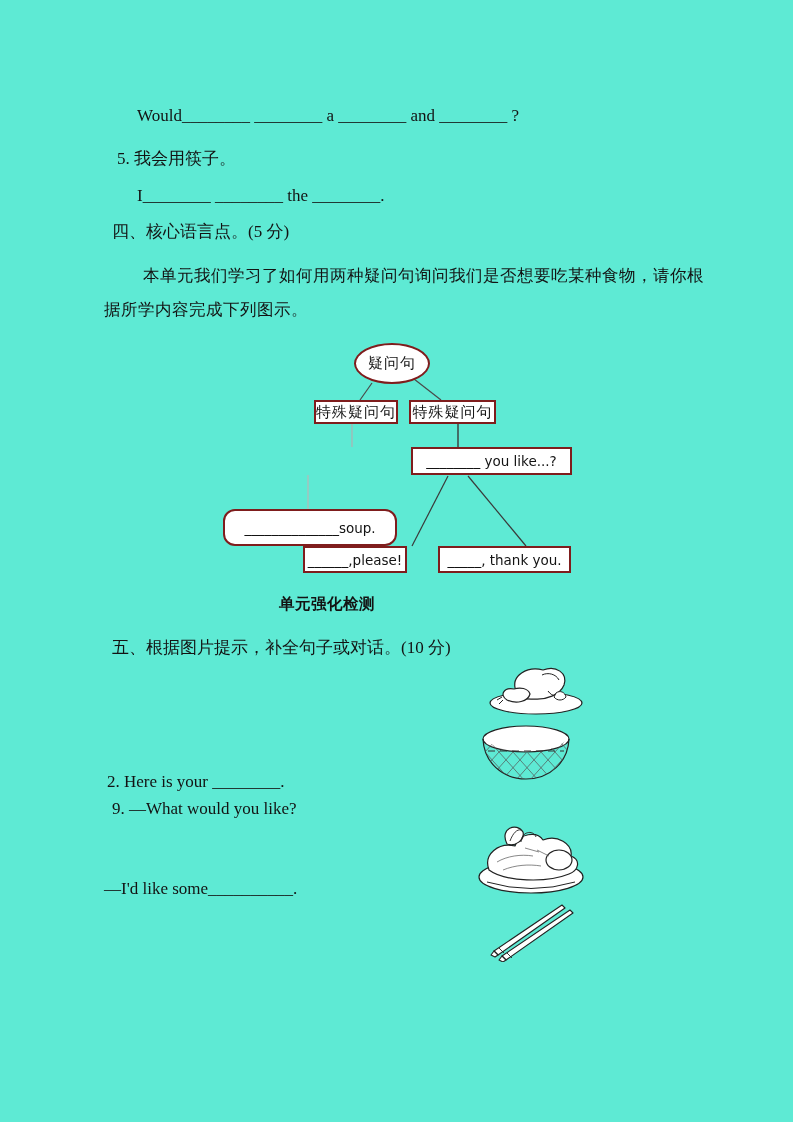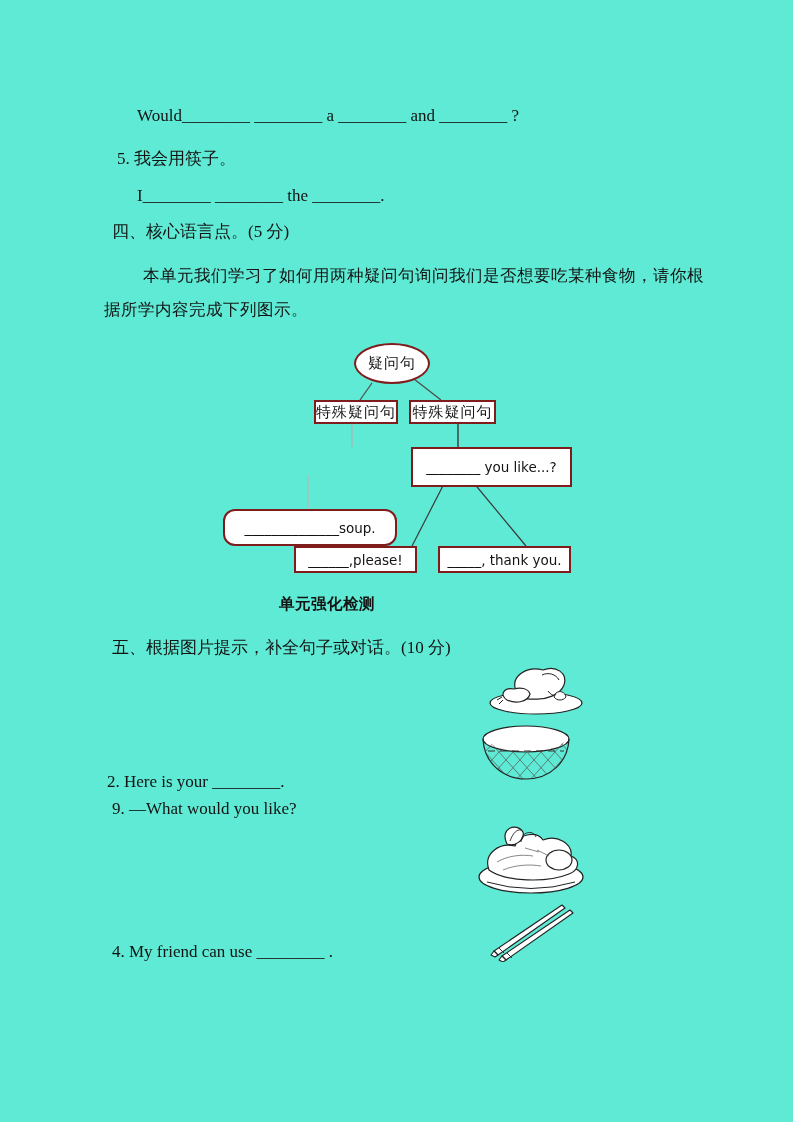--- a/index.html
+++ b/index.html
@@ -39,31 +39,31 @@
     <line x1="352" y1="424" x2="352" y2="447" stroke="#b0b0b0" stroke-width="1.2"></line>
     <line x1="458" y1="424" x2="458" y2="447" stroke="#3a3a3a" stroke-width="1.4"></line>
     <line x1="308" y1="475" x2="308" y2="509" stroke="#b8b8b8" stroke-width="1.2"></line>
     <line x1="448" y1="476" x2="412" y2="546" stroke="#3a3a3a" stroke-width="1.2"></line>
     <line x1="468" y1="476" x2="526" y2="546" stroke="#3a3a3a" stroke-width="1.2"></line>
   </svg>
 
   <div class="dbox cnlabel oval" style="left:354px; top:343px; width:76px; height:41px;">疑问句</div>
   <div class="dbox cnlabel" style="left:314px; top:400px; width:84px; height:24px;font-family:Liberation Mono, monospace;">特殊疑问句</div>
   <div class="dbox cnlabel" style="left:409px; top:400px; width:87px; height:24px;">特殊疑问句</div>
-  <div class="dbox comic" style="left:411px; top:447px; width:161px; height:40px;">________ you like...?</div>
+  <div class="dbox comic" style="left:411px; top:447px; width:161px; height:28px;">________ you like...?</div>
   <div class="dbox comic" style="left:223px; top:509px; width:174px; height:37px;border-radius:12px;">______________soup.</div>
-  <div class="dbox comic" style="left:294px; top:546px; width:123px; height:27px;">______,please!</div>
+  <div class="dbox comic" style="left:303px; top:546px; width:104px; height:27px;">______,please!</div>
   <div class="dbox comic" style="left:438px; top:546px; width:133px; height:27px;text-align:right;">_____, thank you.</div>
 
   <div class="t bold-head" style="left:279px; top:595px; width:160px; text-align:left;">单元强化检测</div>
 
   <div class="t cn-serif" style="left:112px; top:638px;">五、根据图片提示，补全句子或对话。(10 分)</div>
   <div class="t" style="left:107px; top:772px;">2. Here is your ________.</div>
   <div class="t" style="left:112px; top:799px;">9. —What would you like?</div>
-  <div class="t" style="left:112px; top:942px;">4. My friend can use ________ .</div>
+  <div class="t" style="left:104px; top:879px;">—I'd like some__________.</div>
 
   <svg class="art" style="left:486px; top:663px;" width="98" height="54" viewBox="0 0 98 54">
     <g fill="#fff" stroke="#222" stroke-width="1.2" stroke-linejoin="round">
       <ellipse cx="50" cy="40" rx="46" ry="11"></ellipse>
       <path d="M30,28 C24,12 42,3 57,7 C70,2 82,10 78,22 C74,32 60,37 48,36 C40,37 33,34 30,28 Z"></path>
       <path d="M28,26 C18,24 13,32 21,37 C30,41 42,39 44,31 C42,25 34,24 28,26 Z"></path>
       <path d="M16,34 l-5,3 M17,37 l-4,4" fill="none" stroke-width="1"></path>
       <path d="M56,12 C62,9 70,11 73,17" fill="none" stroke-width="1"></path>
       <path d="M62,28 c4,6 12,7 16,2" fill="none" stroke-width="1"></path>
       <path d="M70,30 c4,-3 9,-1 10,4 c-3,4 -9,4 -12,0 Z" stroke-width="1"></path>

